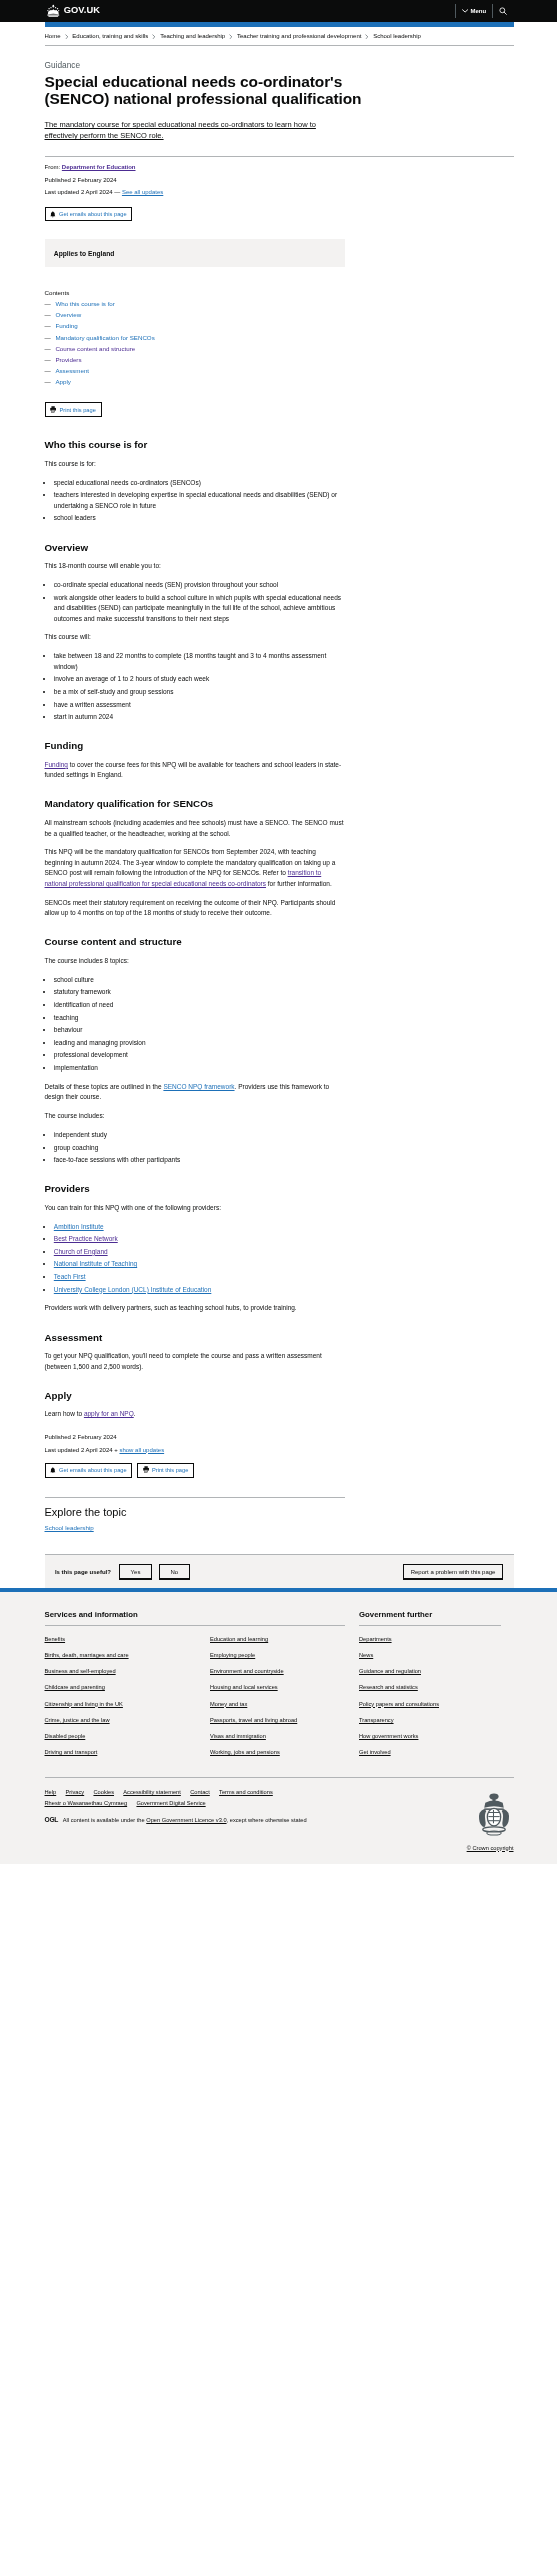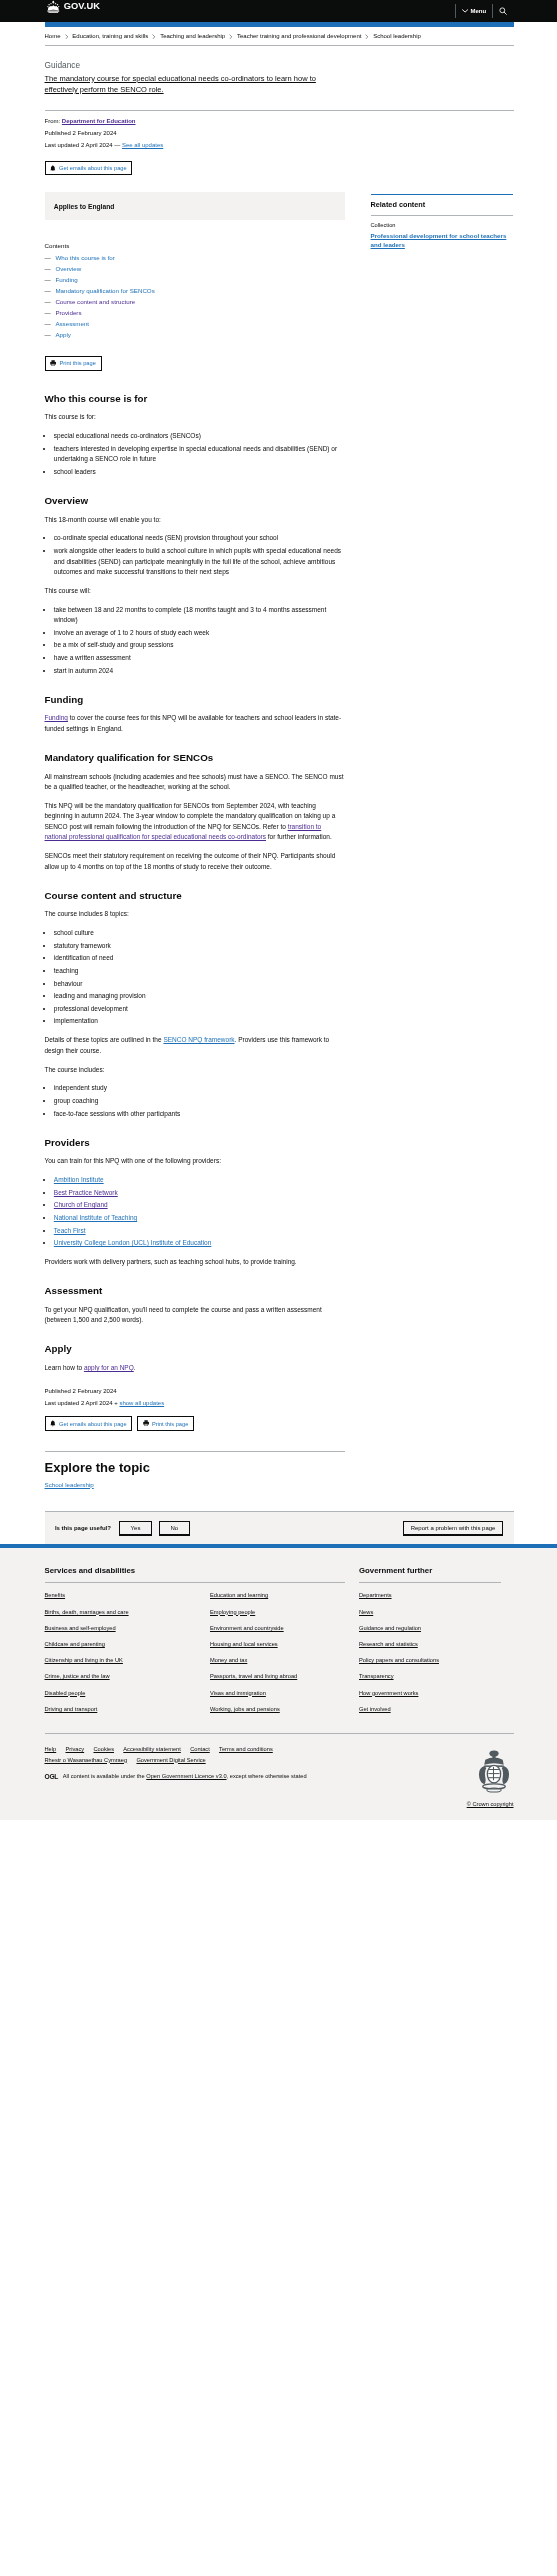--- a/index.html
+++ b/index.html
@@ -14,21 +14,21 @@
   a { color:#1d70b8; }
 
   
   .gov-header {
     background:#0b0c0c;
     height:22px;
     position:relative;
   }
   .gov-header-inner {
     width:469px; margin:0 auto; height:22px;
-    display:flex; align-items:flex-start;
+    display:flex; align-items:center;
   }
   .crown-logo {
     display:flex; align-items:center; gap:2.6px;
     color:#fff; text-decoration:none;
   }
   .crown-svg { display:block; }
   .logo-text {
     font-weight:bold; font-size:9.3px; letter-spacing:0.1px;
     color:#fff; line-height:1;
   }
@@ -138,21 +138,21 @@
   ul.body-ul li { font-size:6.5px; line-height:1.62; margin-bottom:2.1px; }
   a.inline { color:#1d70b8; }
   a.inline.visited { color:#4c2c92; }
 
   .sec-footer-meta { margin-top:13.5px; }
   .sec-footer-meta .meta-line { font-size:6px; }
   .btn-row { display:flex; gap:4.7px; margin-top:8.3px; }
   .btn-row a { margin:0; }
 
   .topic-rule { border-top:0.5px solid #b1b4b6; margin:19.7px 0 0 0; }
-  .explore-title { font-size:13px; font-weight:bold; margin:8.3px 0 5.7px 0; }
+  .explore-title { font-size:11px; font-weight:normal; margin:8.3px 0 5.7px 0; }
   .explore-link { font-size:6.2px; color:#1d70b8; display:block; }
 
   
   .feedback-zone { margin-top:23px; }
   .feedback-rule { border-top:0.5px solid #b1b4b6; }
   .feedback {
     background:#f3f2f1; padding:9.3px 10.4px;
     display:flex; align-items:center;
   }
   .fb-q { font-size:6px; font-weight:bold; margin-right:8.3px; }
@@ -287,20 +287,21 @@
         <path d="M1 1 L5.5 5.5 L1 10" stroke="#505a5f" stroke-width="1.3" fill="none"></path>
       </svg>
     </span>
   <a href="#">School leadership</a>
 </nav>
 <div class="bc-rule"></div>
 
 <main>
 
   <p class="guidance-label">Guidance</p>
+  <h1 class="page-title">Special educational needs co-ordinator's (SENCO) national professional qualification</h1>
   <p class="lede">The mandatory course for special educational needs co-ordinators to learn how to effectively perform the SENCO role.</p>
 
   <div class="meta-rule"></div>
 
   <p class="meta-line">
     <span class="meta-label">From:</span>
     <a href="#">Department for Education</a>
   </p>
   <p class="meta-line">
     <span class="meta-label">Published</span>
@@ -493,48 +494,40 @@
           </a>
         </div>
       </div>
 
       <div class="topic-rule"></div>
       <p class="explore-title">Explore the topic</p>
       <a class="explore-link" href="#">School leadership</a>
 
     </div>
 
-    <aside class="col-side">
-      <div class="related-top">
-        <h2 class="related-title">Related content</h2>
-        <div class="related-rule"></div>
-        <p class="related-kind">Collection</p>
-        <a class="related-link" href="#">Professional development for school teachers and leaders</a>
-      </div>
-    </aside>
   </div>
 
   
   <div class="feedback-zone">
     <div class="feedback-rule"></div>
     <div class="feedback">
       <span class="fb-q">Is this page useful?</span>
       <button class="fb-btn">Yes</button>
       <button class="fb-btn">No</button>
       <button class="fb-report">Report a problem with this page</button>
     </div>
   </div>
 
 </main>
 
 <footer class="footer">
   <div class="footer-inner">
     <div class="f-cols">
       <div class="f-left">
-        <h2 class="f-head">Services and disabilities</h2>
+        <h2 class="f-head">Services and information</h2>
         <div class="f-rule"></div>
         <div class="f-grid">
           <ul>
             <li><a class="f-link" href="#">Benefits</a></li>
             <li><a class="f-link" href="#">Births, death, marriages and care</a></li>
             <li><a class="f-link" href="#">Business and self-employed</a></li>
             <li><a class="f-link" href="#">Childcare and parenting</a></li>
             <li><a class="f-link" href="#">Citizenship and living in the UK</a></li>
             <li><a class="f-link" href="#">Crime, justice and the law</a></li>
             <li><a class="f-link" href="#">Disabled people</a></li>

